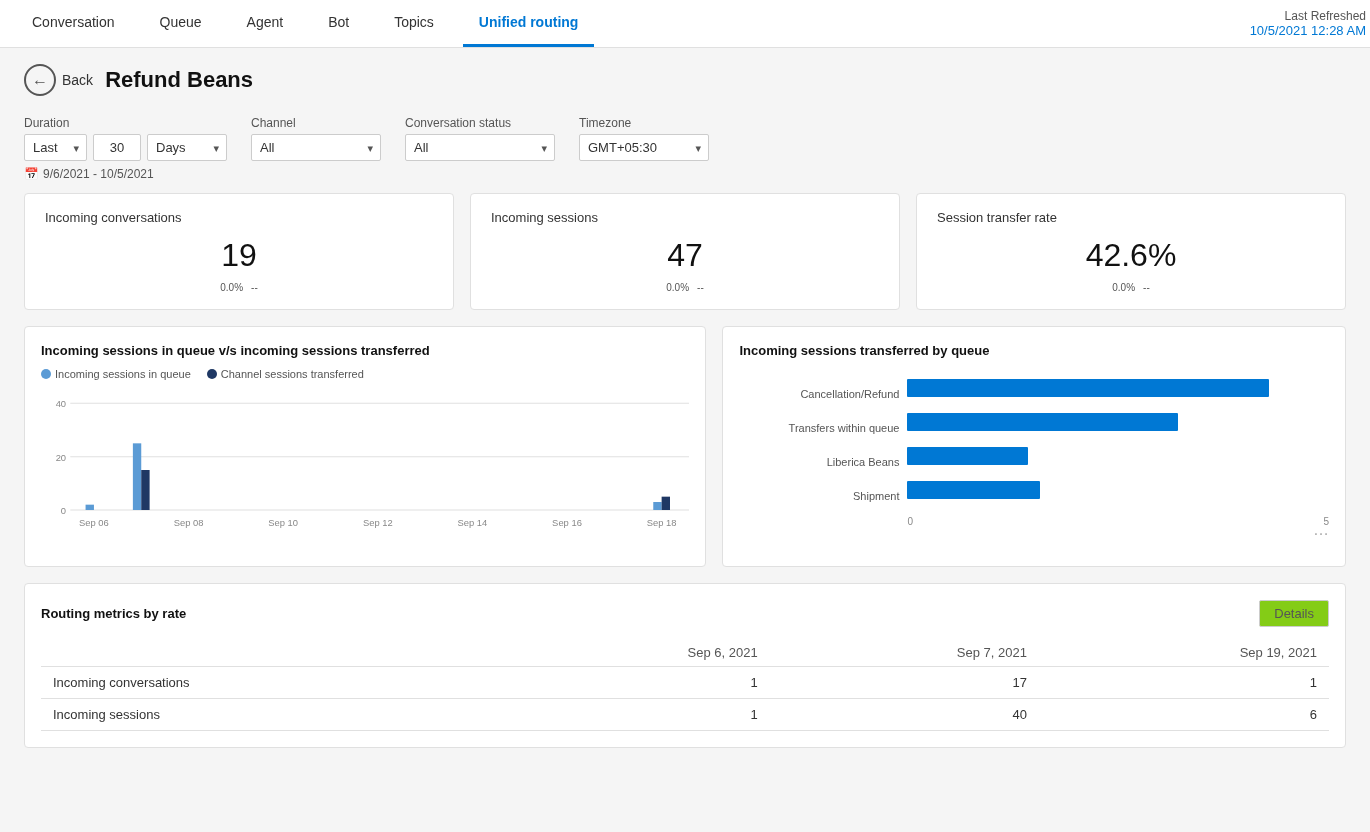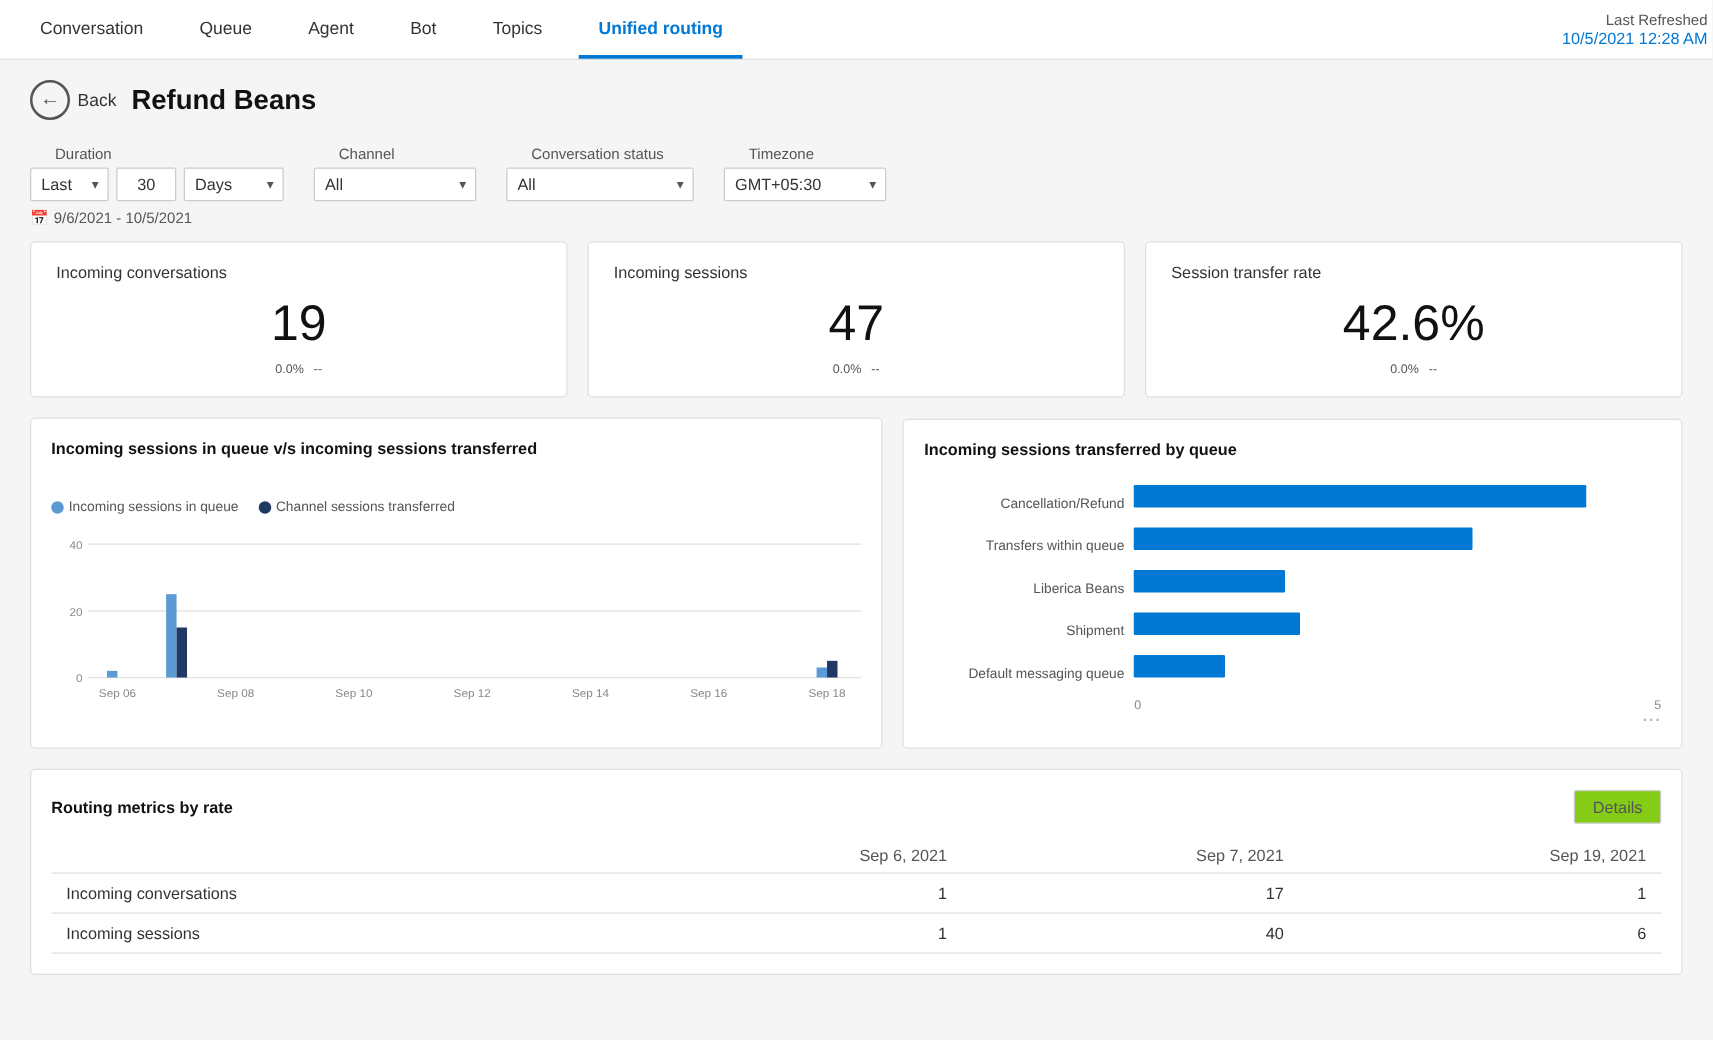--- a/index.html
+++ b/index.html
@@ -97,21 +97,20 @@
       margin-bottom: 6px;
     }
     .filter-group {
       display: flex;
       flex-direction: column;
       gap: 4px;
     }
     .filter-label {
       font-size: 12px;
       color: #555;
-      margin-left: 20px;
     }
     .filter-controls {
       display: flex;
       gap: 6px;
       align-items: center;
     }
     select, .select-fake {
       border: 1px solid #ccc;
       border-radius: 2px;
       padding: 5px 28px 5px 8px;
@@ -168,40 +167,39 @@
       border-radius: 4px;
       padding: 16px 20px;
       flex: 1;
     }
     .kpi-title {
       font-size: 13px;
       color: #333;
       margin-bottom: 12px;
     }
     .kpi-value {
-      font-size: 40px;
+      font-size: 32px;
       font-weight: 300;
       color: #111;
       margin-bottom: 8px;
       text-align: center;
     }
     .kpi-sub {
       display: flex;
       gap: 8px;
       justify-content: center;
       font-size: 10px;
       color: #555;
     }
 
     
     .charts-row {
       display: flex;
       gap: 16px;
       margin-bottom: 16px;
-      align-items: center;
     }
     .chart-panel {
       background: #fff;
       border: 1px solid #e0e0e0;
       border-radius: 4px;
       padding: 16px;
     }
     .chart-panel.left {
       flex: 1.1;
     }
@@ -225,21 +223,20 @@
     .legend-dot {
       width: 10px;
       height: 10px;
       border-radius: 50%;
       display: inline-block;
       margin-right: 4px;
     }
     .legend-item {
       display: flex;
       align-items: center;
-      margin-top: 24px;
     }
 
     
     .bar-chart-area {
       position: relative;
       height: 160px;
     }
     .bar-chart-svg {
       width: 100%;
       height: 100%;
@@ -505,26 +502,20 @@
     <div class="h-bar-track">
       <div class="h-bar-fill" style="width:28.57142857142857%"></div>
     </div>
   </div>
           <div class="h-bar-row">
     <div class="h-bar-label">Shipment</div>
     <div class="h-bar-track">
       <div class="h-bar-fill" style="width:31.428571428571434%"></div>
     </div>
   </div>
-          <div class="h-bar-row">
-    <div class="h-bar-label">Default messaging queue</div>
-    <div class="h-bar-track">
-      <div class="h-bar-fill" style="width:17.142857142857142%"></div>
-    </div>
-  </div>
           <div class="h-bar-axis">
             <span>0</span>
             <span>5</span>
           </div>
         </div>
       <div class="h-bar-ellipsis">…</div>
     </div>
   </div>
 
   <div class="metrics-panel">

